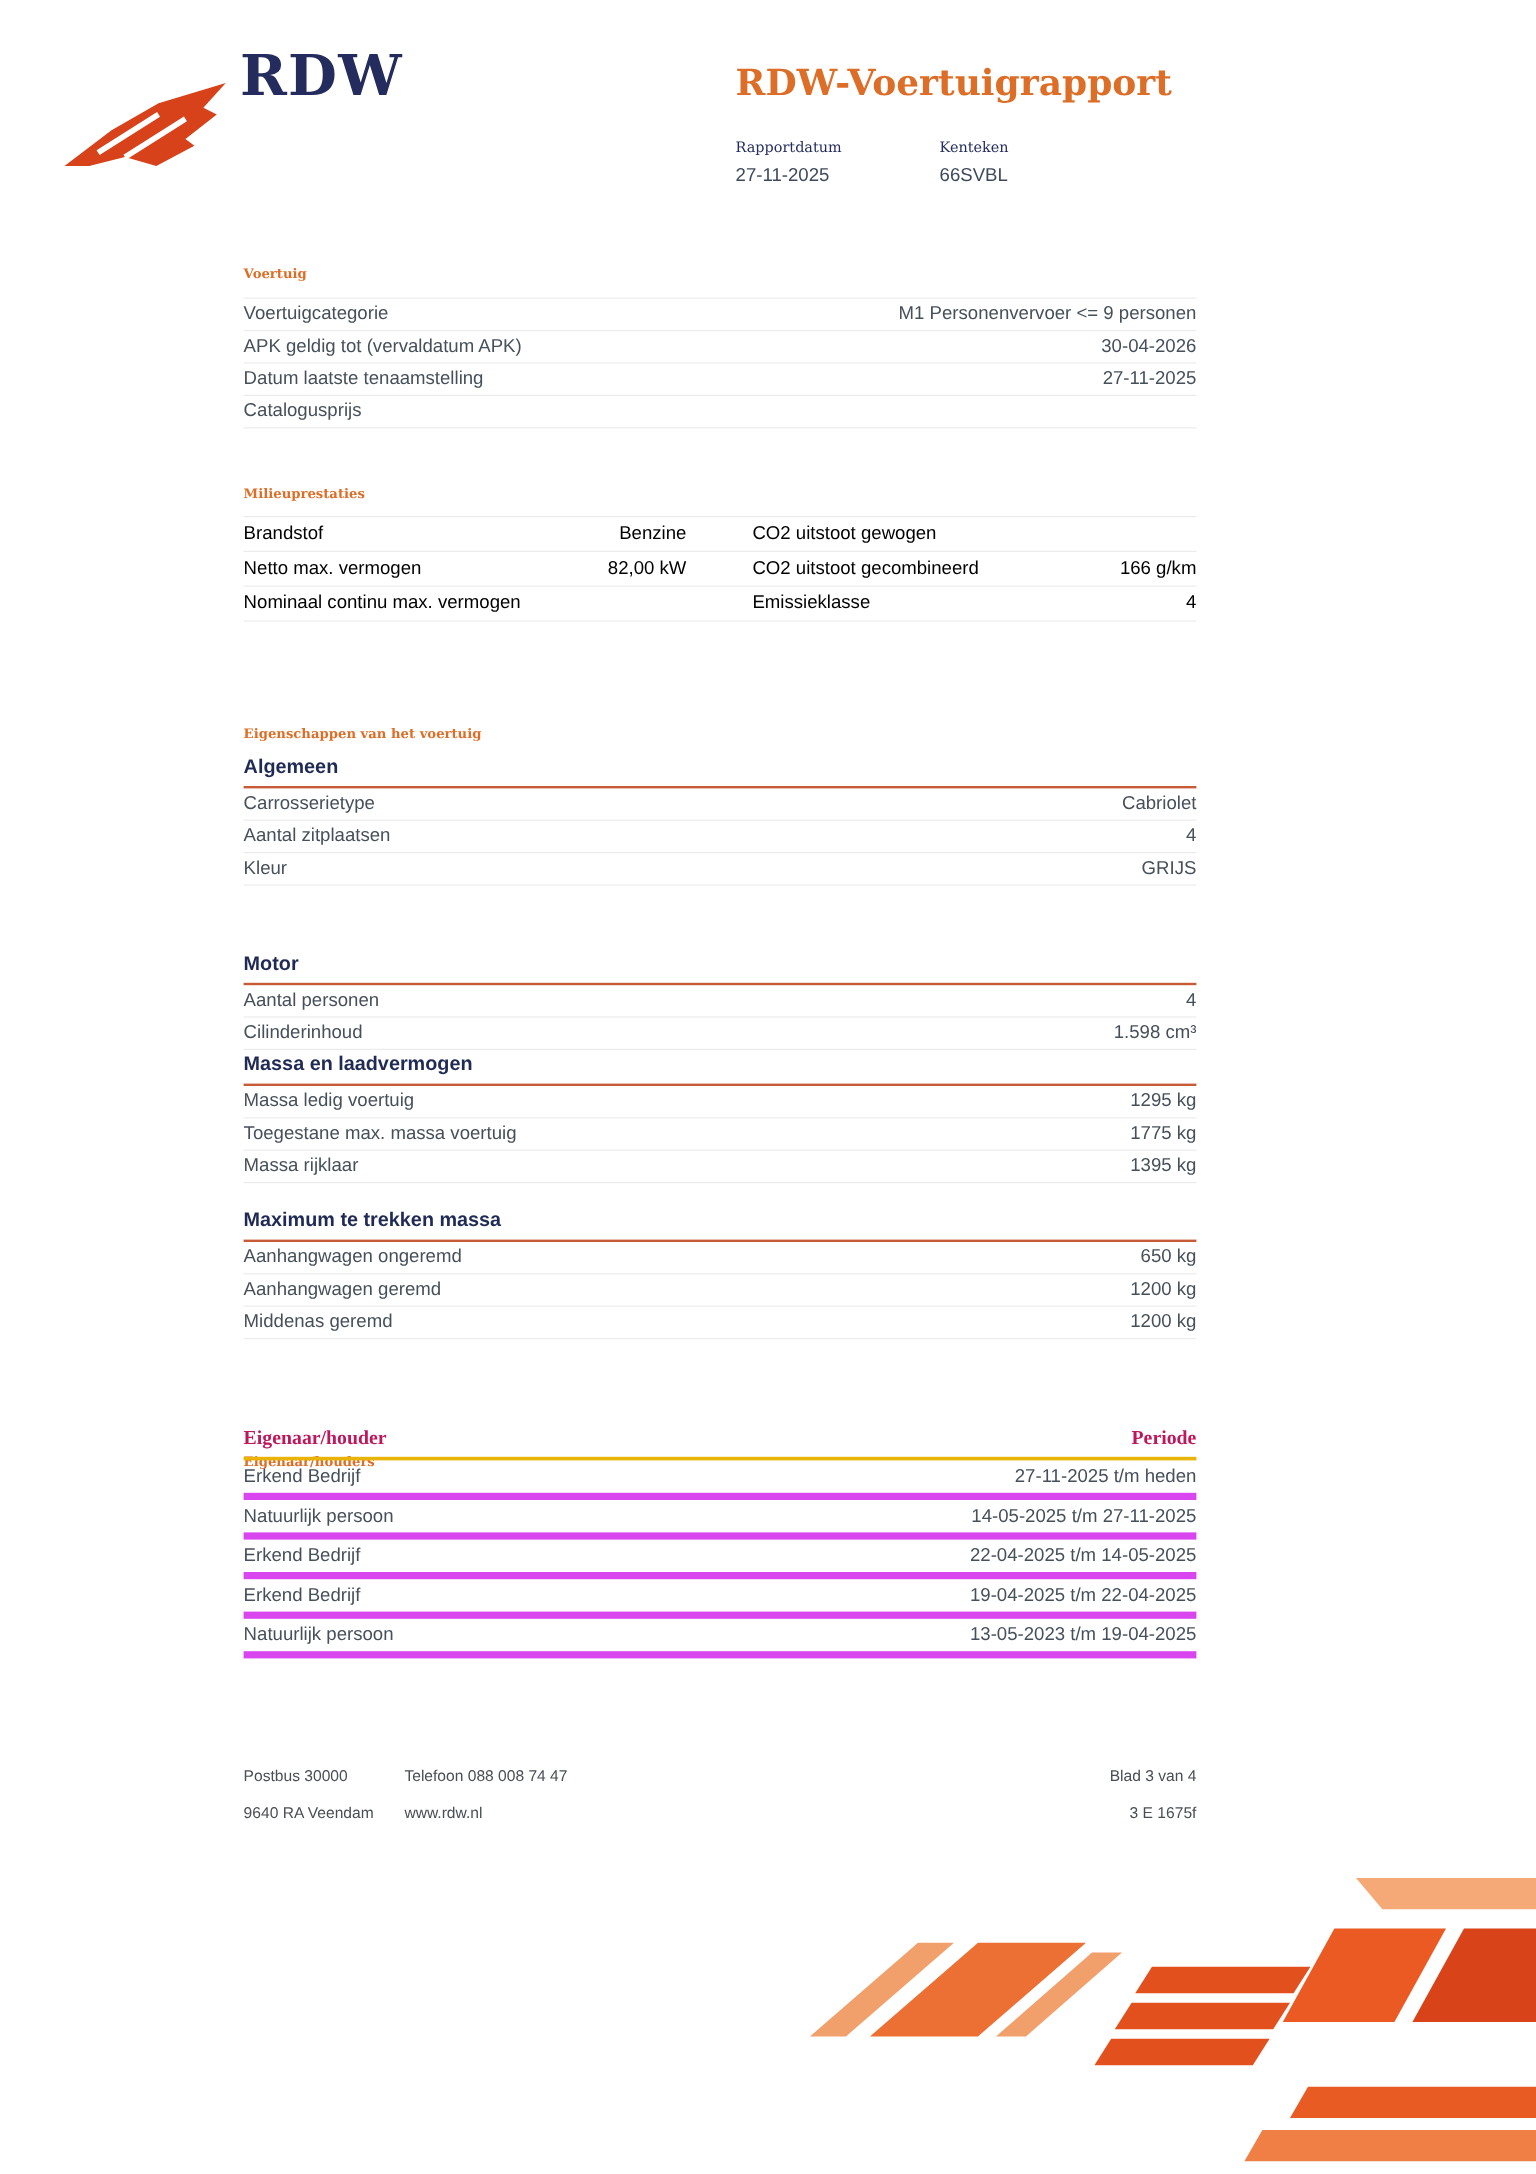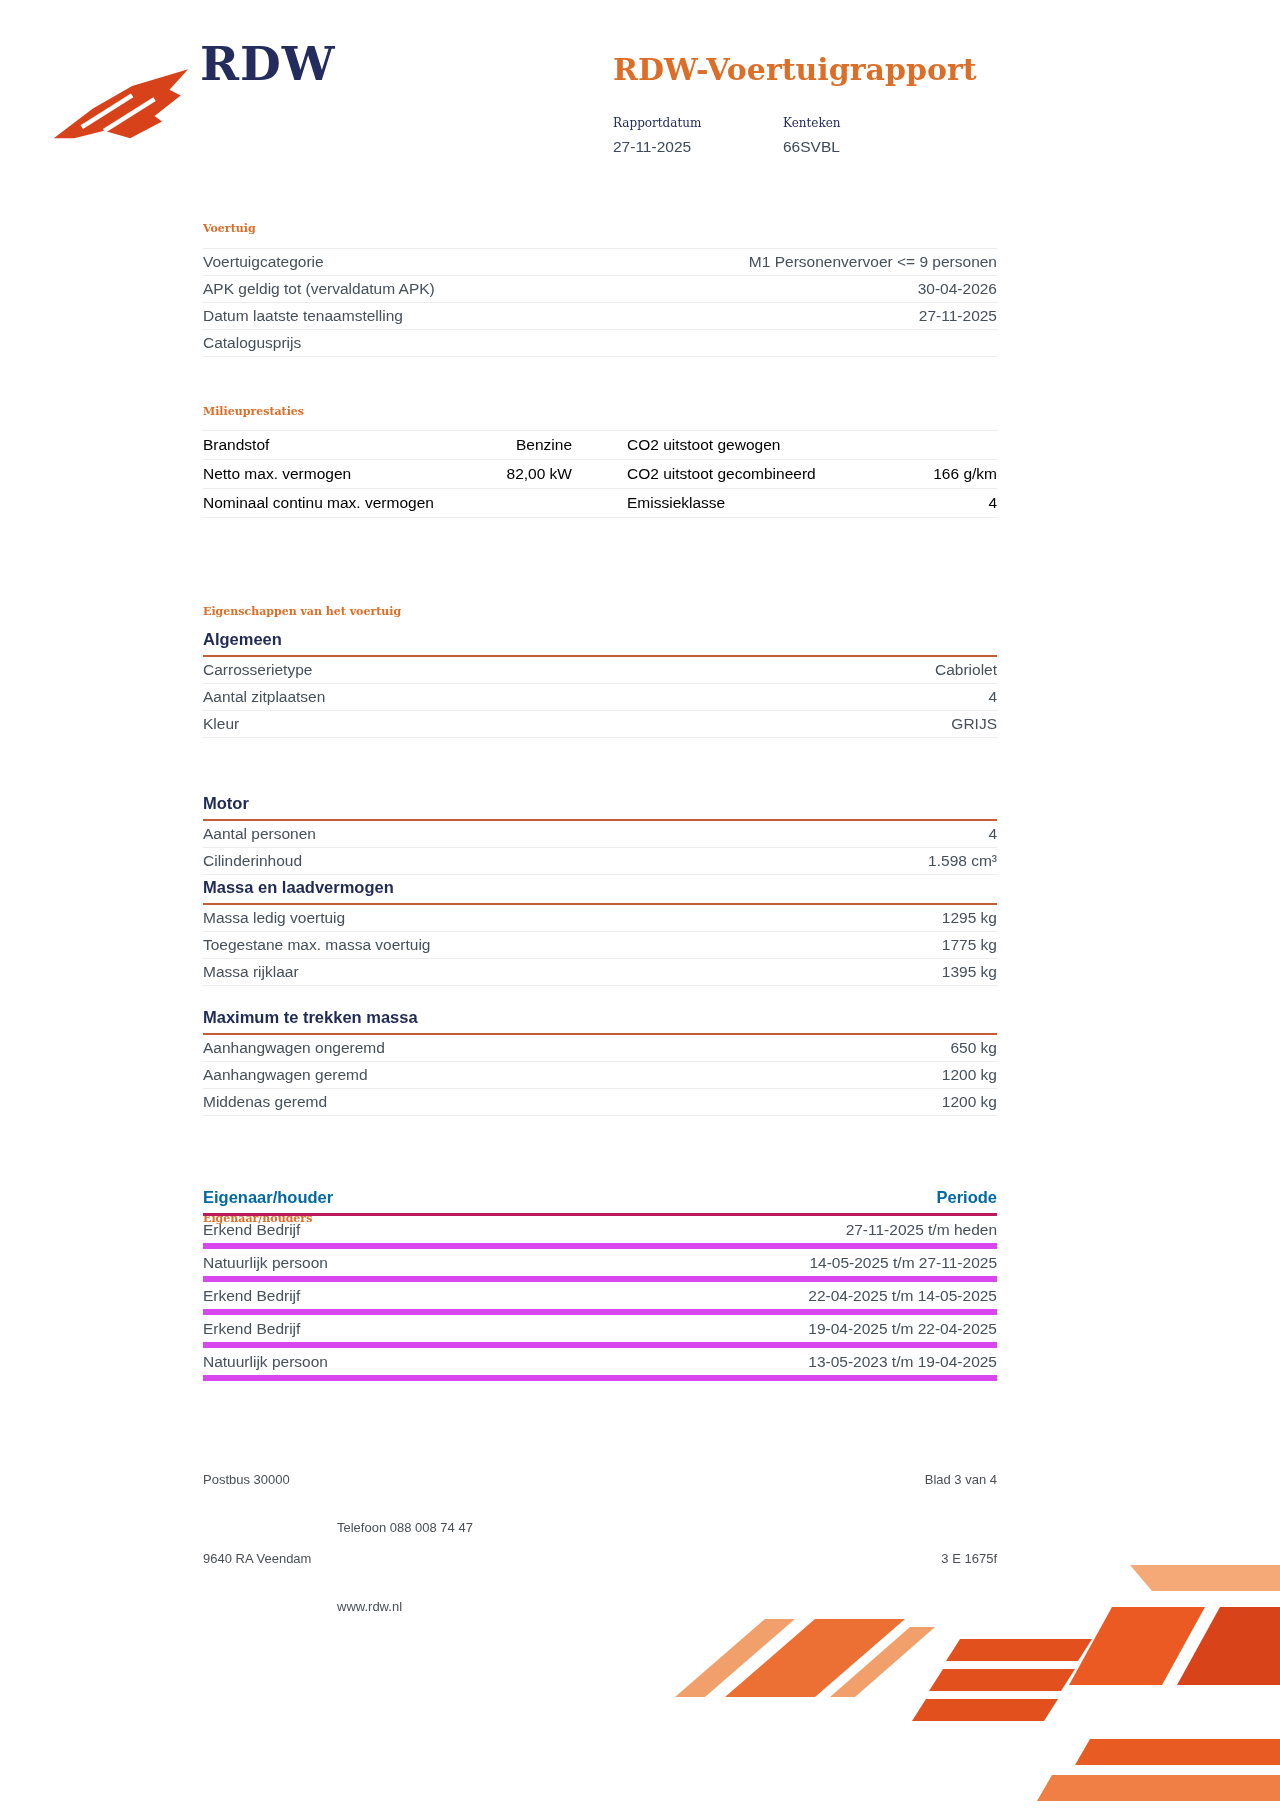--- a/index.html
+++ b/index.html
@@ -48,33 +48,33 @@
     height:28px; display:grid;
     grid-template-columns:249px 120px 55px 250px 120px;
     align-items:center; border-bottom:1px solid #ECECEC;
     font-size:15.5px; color:#000000;
   }
   .mrow .v { text-align:right; }
 
   
   .owner-head {
     display:flex; justify-content:space-between; align-items:flex-end;
-    font-family:Liberation Sans, sans-serif; font-weight:bold; font-size:16.5px; color:#0369a1;
-    padding-bottom:6px; border-bottom:3px solid #be185d;
+    font-family:Liberation Serif, serif; font-weight:bold; font-size:16.5px; color:#be185d;
+    padding-bottom:6px; border-bottom:3px solid #eab308;
   }
   .orow {
     height:27px; display:flex; justify-content:space-between; align-items:center;
     border-bottom:6px solid #d946ef; font-size:15.5px; color:#46505A;
   }
 
   
   .footer { position:absolute; left:203px; top:1472px; width:794px; font-size:13px; color:#4A4F55; }
   .f-line { display:flex; margin-bottom:16px; }
   .f-c1 { width:134px; }
-  .f-c2 { flex:1;margin-top:48px; }
+  .f-c2 { flex:1; }
   .f-c3 { text-align:right; }
   .f-c2 a, .f-c2 span.link { color:#4A4F55; text-decoration:none; }
 
   .stripes { position:absolute; right:0; bottom:0; width:620px; height:265px; }
 </style>
 </head>
 <body>
 
 <div class="page">
 

